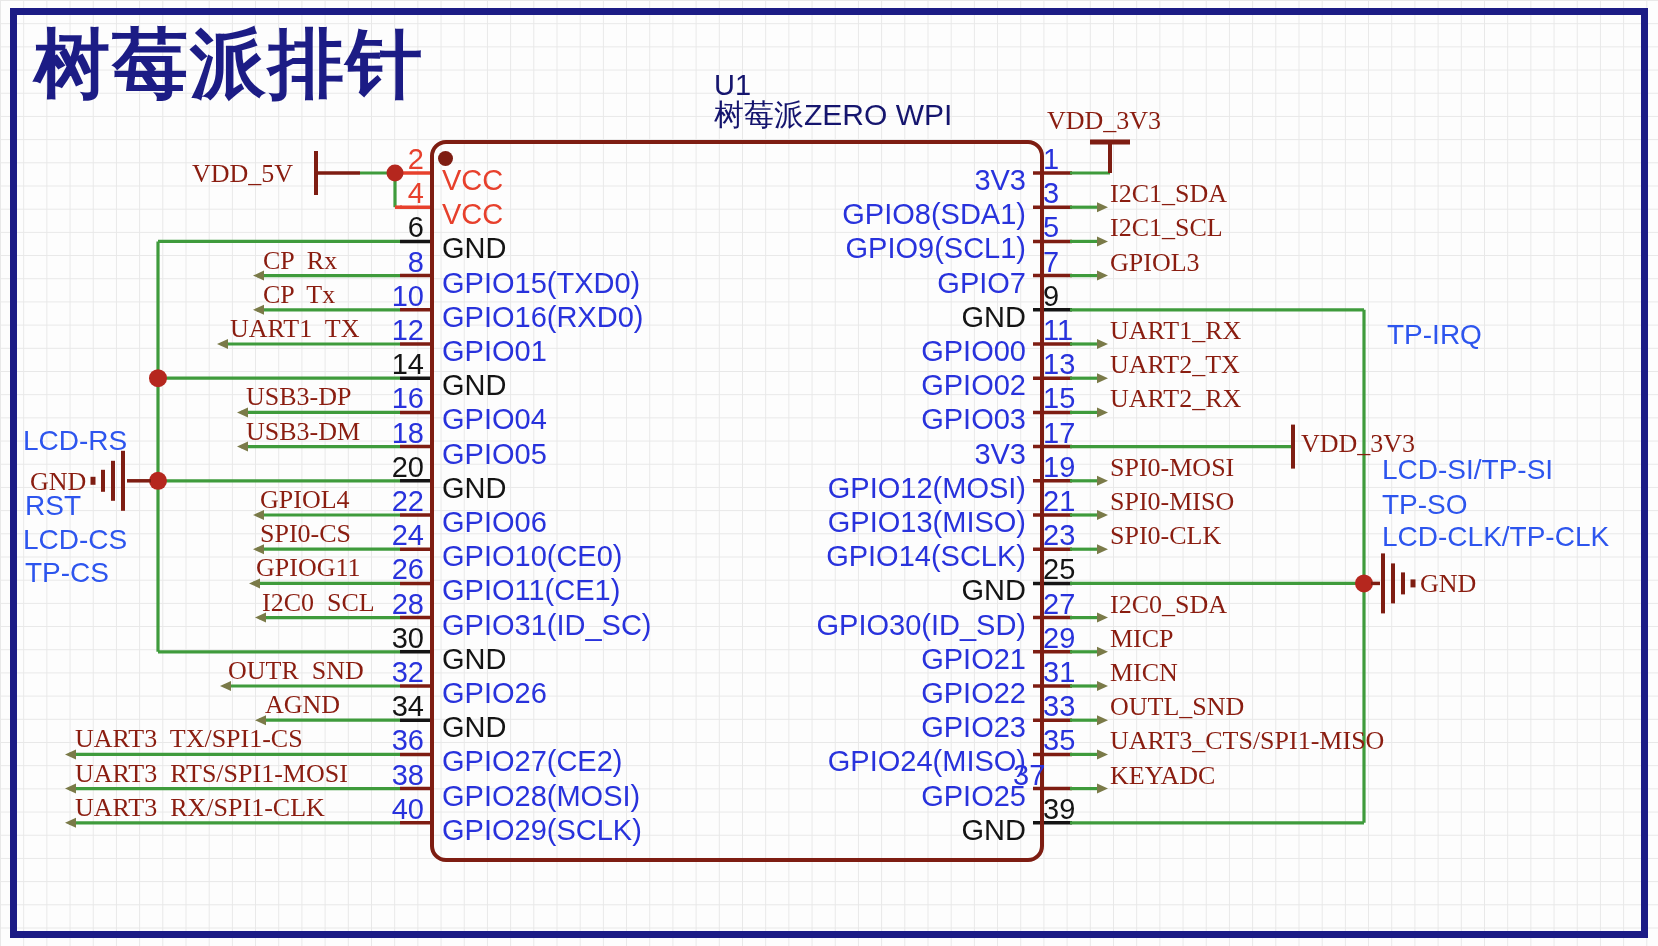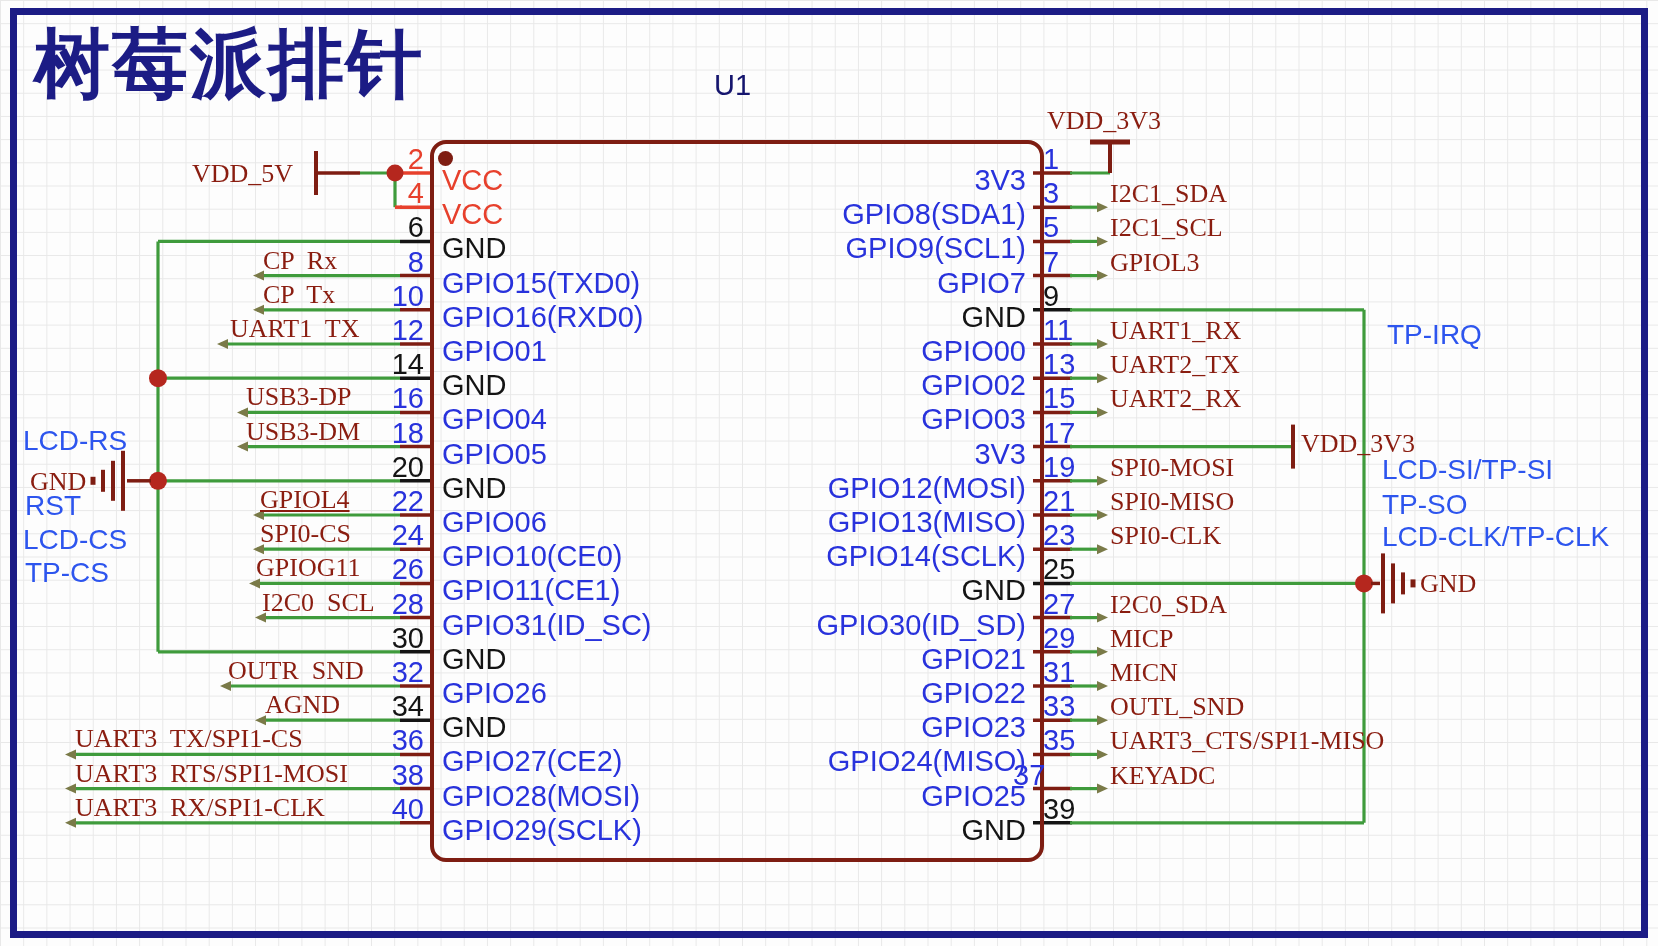--- a/index.html
+++ b/index.html
@@ -176,20 +176,21 @@
       <line x1="1383" y1="553.4000000000001" x2="1383" y2="613.4000000000001" stroke="#7e1d12" stroke-width="4"></line>
       <line x1="1393" y1="563.4000000000001" x2="1393" y2="603.4000000000001" stroke="#7e1d12" stroke-width="4"></line>
       <line x1="1403" y1="572.4000000000001" x2="1403" y2="594.4000000000001" stroke="#7e1d12" stroke-width="4"></line>
       <line x1="1413" y1="579.4000000000001" x2="1413" y2="587.4000000000001" stroke="#7e1d12" stroke-width="5"></line>
     </svg>
 
   <div id="frame"></div>
 
   <div class="t" id="sheet-title">树莓派排针</div>
   <div class="t" id="refdes">U1</div>
+  <div class="t" id="compname">树莓派ZERO WPI</div>
 
   <div id="chip"></div>
   <div id="chip-pin1-dot"></div>
 
   <div class="t serif netlbl" id="vdd5v-label">VDD_5V</div>
   <div class="t serif netlbl" id="vdd3v3-top-label">VDD_3V3</div>
   <div class="t serif netlbl" id="vdd3v3-right-label">VDD_3V3</div>
   <div class="t serif flaglbl" id="gnd-left-label">GND</div>
   <div class="t serif flaglbl" id="gnd-right-label">GND</div>
 
@@ -214,21 +215,21 @@
       <div class="t num" style="left: 336px; top: 383.4px; width: 88px; text-align: right; color: rgb(40, 50, 220);">16</div>
       <div class="t pname" style="left: 442px; top: 404.4px; color: rgb(40, 50, 220);">GPIO04</div>
       <div class="t serif netlbl" style="left: 246px; top: 383.4px;">USB3-DP</div>
       <div class="t num" style="left: 336px; top: 417.6px; width: 88px; text-align: right; color: rgb(40, 50, 220);">18</div>
       <div class="t pname" style="left: 442px; top: 438.6px; color: rgb(40, 50, 220);">GPIO05</div>
       <div class="t serif netlbl" style="left: 246px; top: 417.6px;">USB3-DM</div>
       <div class="t num" style="left: 336px; top: 451.8px; width: 88px; text-align: right; color: rgb(20, 20, 20);">20</div>
       <div class="t pname" style="left: 442px; top: 472.8px; color: rgb(20, 20, 20);">GND</div>
       <div class="t num" style="left: 336px; top: 486px; width: 88px; text-align: right; color: rgb(40, 50, 220);">22</div>
       <div class="t pname" style="left: 442px; top: 507px; color: rgb(40, 50, 220);">GPIO06</div>
-      <div class="t serif netlbl" style="left: 260px; top: 486px; text-decoration: underline;">GPIOL4</div>
+      <div class="t serif netlbl" style="left: 260px; top: 486px;">GPIOL4</div>
       <div class="t num" style="left: 336px; top: 520.2px; width: 88px; text-align: right; color: rgb(40, 50, 220);">24</div>
       <div class="t pname" style="left: 442px; top: 541.2px; color: rgb(40, 50, 220);">GPIO10(CE0)</div>
       <div class="t serif netlbl" style="left: 260px; top: 520.2px;">SPI0-CS</div>
       <div class="t num" style="left: 336px; top: 554.4px; width: 88px; text-align: right; color: rgb(40, 50, 220);">26</div>
       <div class="t pname" style="left: 442px; top: 575.4px; color: rgb(40, 50, 220);">GPIO11(CE1)</div>
       <div class="t serif netlbl" style="left: 256px; top: 554.4px;">GPIOG11</div>
       <div class="t num" style="left: 336px; top: 588.6px; width: 88px; text-align: right; color: rgb(40, 50, 220);">28</div>
       <div class="t pname" style="left: 442px; top: 609.6px; color: rgb(40, 50, 220);">GPIO31(ID_SC)</div>
       <div class="t serif netlbl" style="left: 262px; top: 588.6px;">I2C0  SCL</div>
       <div class="t num" style="left: 336px; top: 622.8px; width: 88px; text-align: right; color: rgb(20, 20, 20);">30</div>

